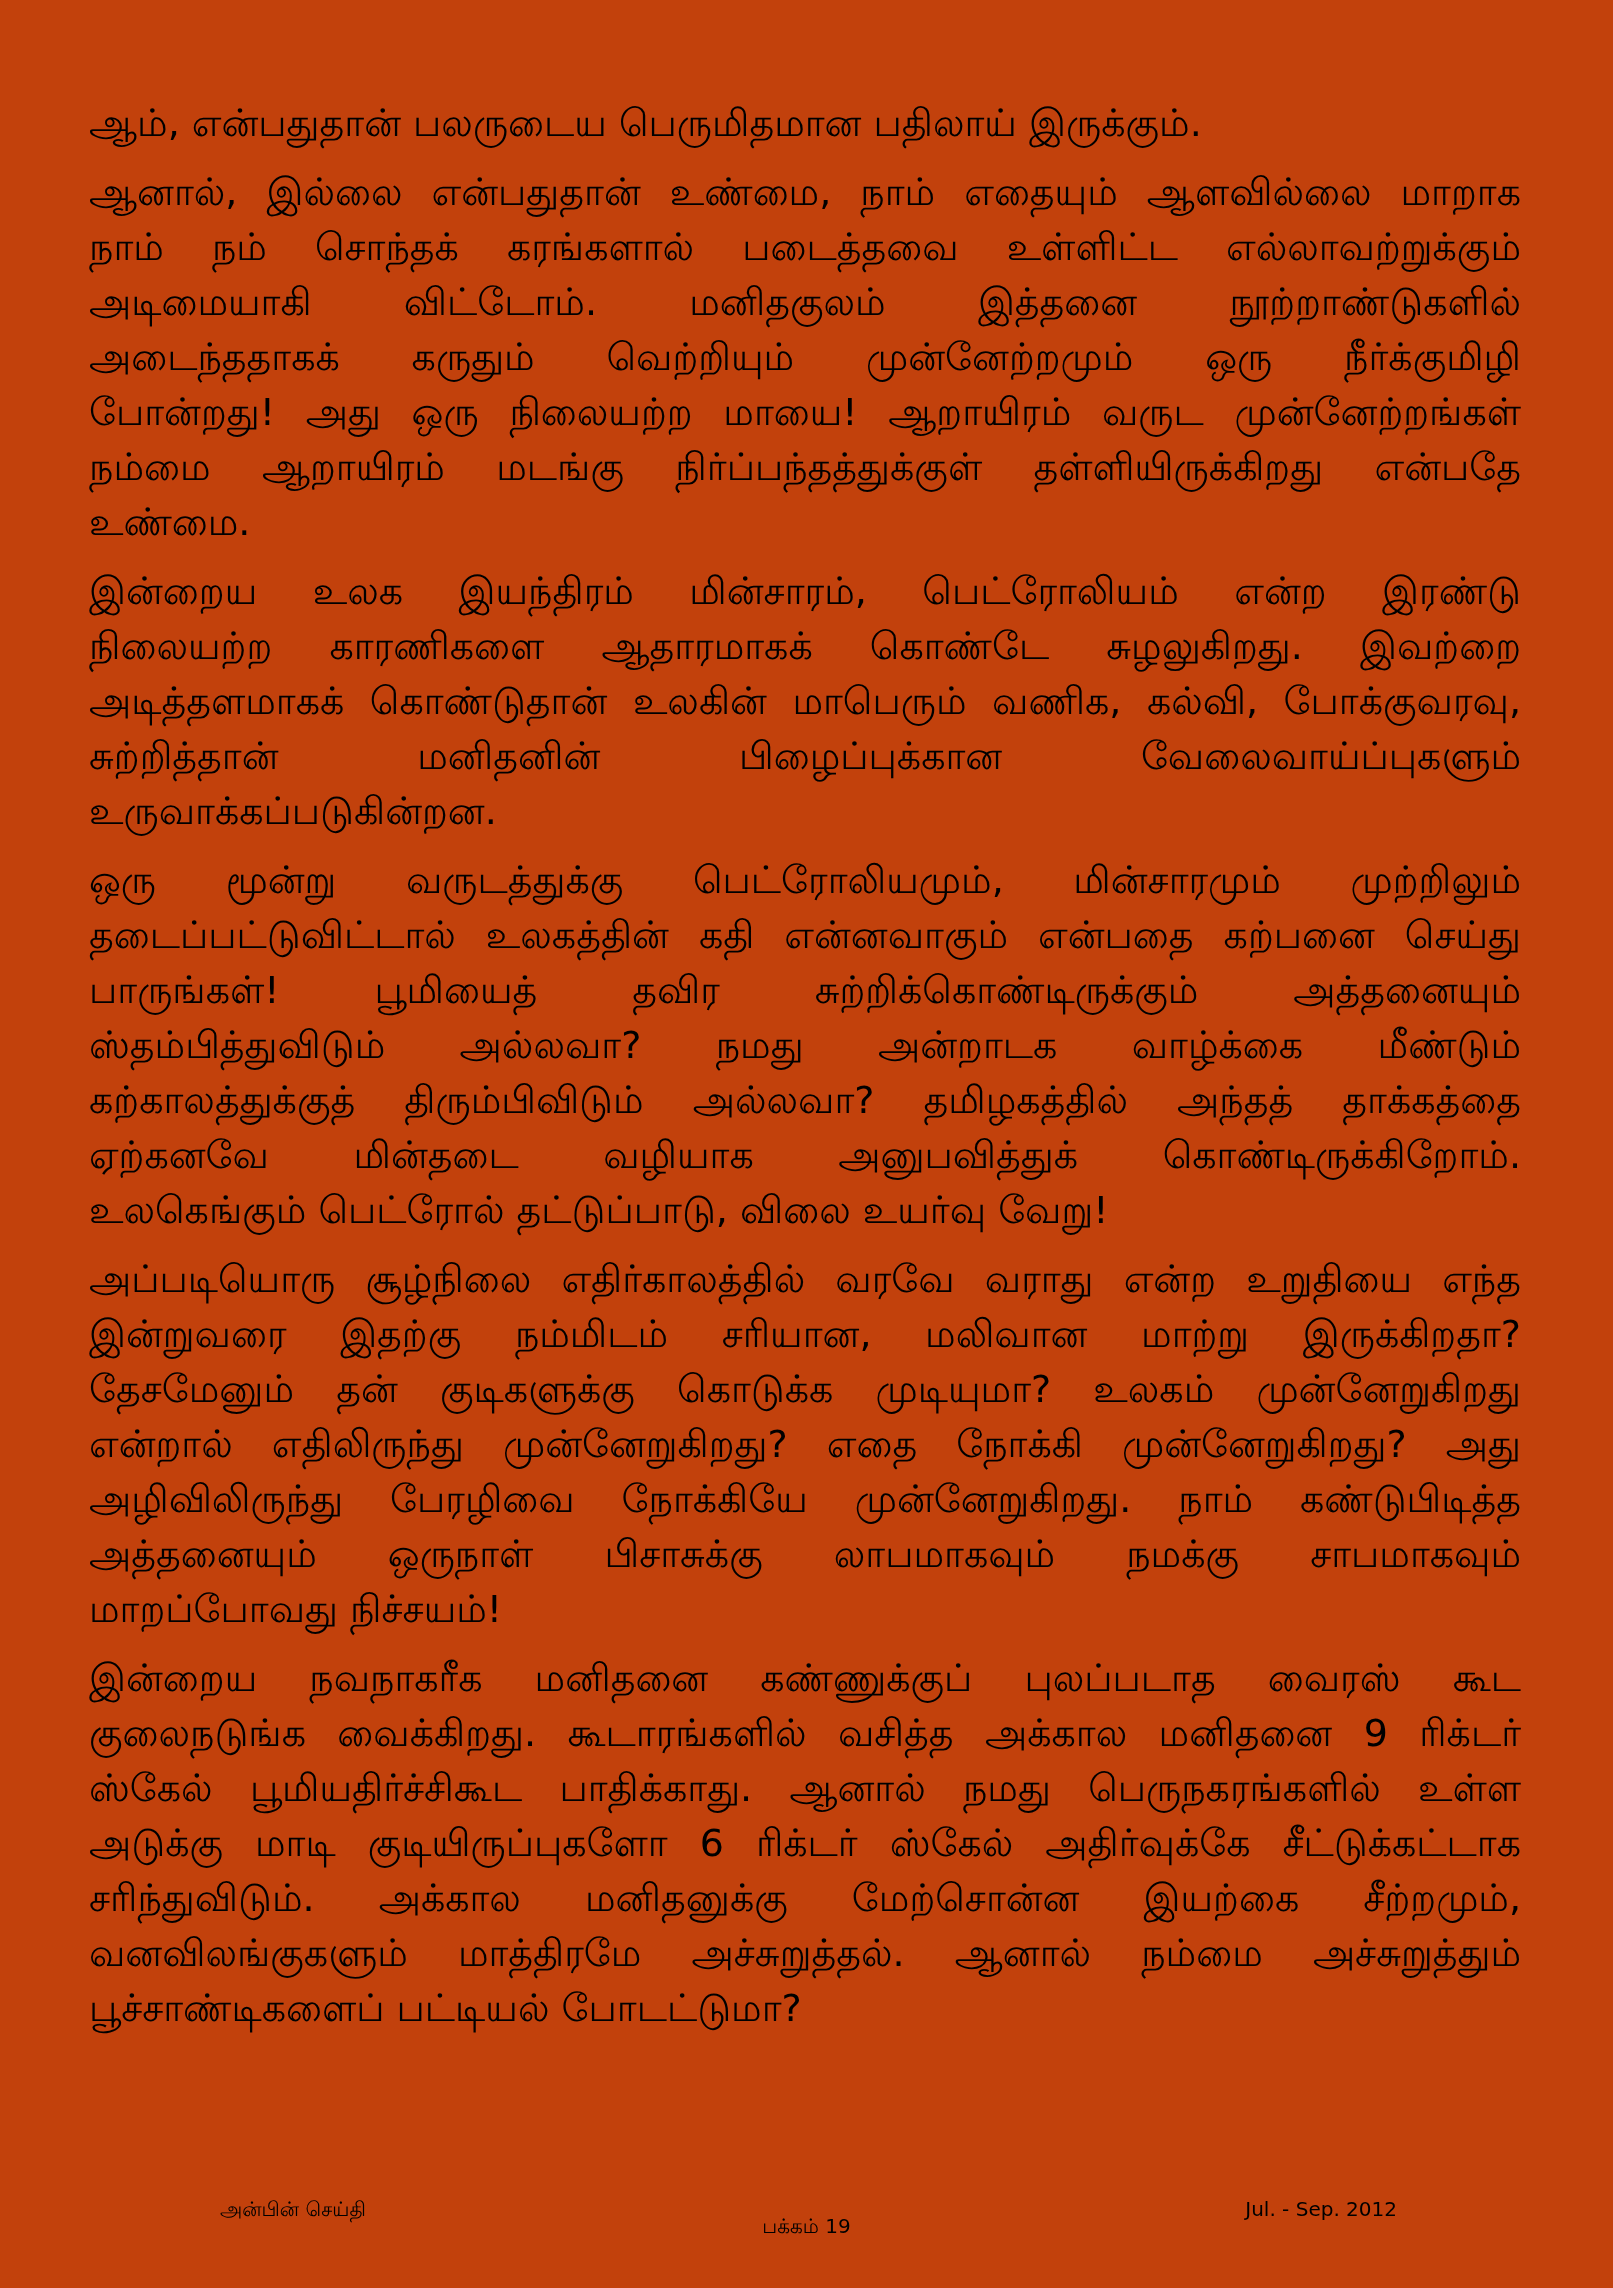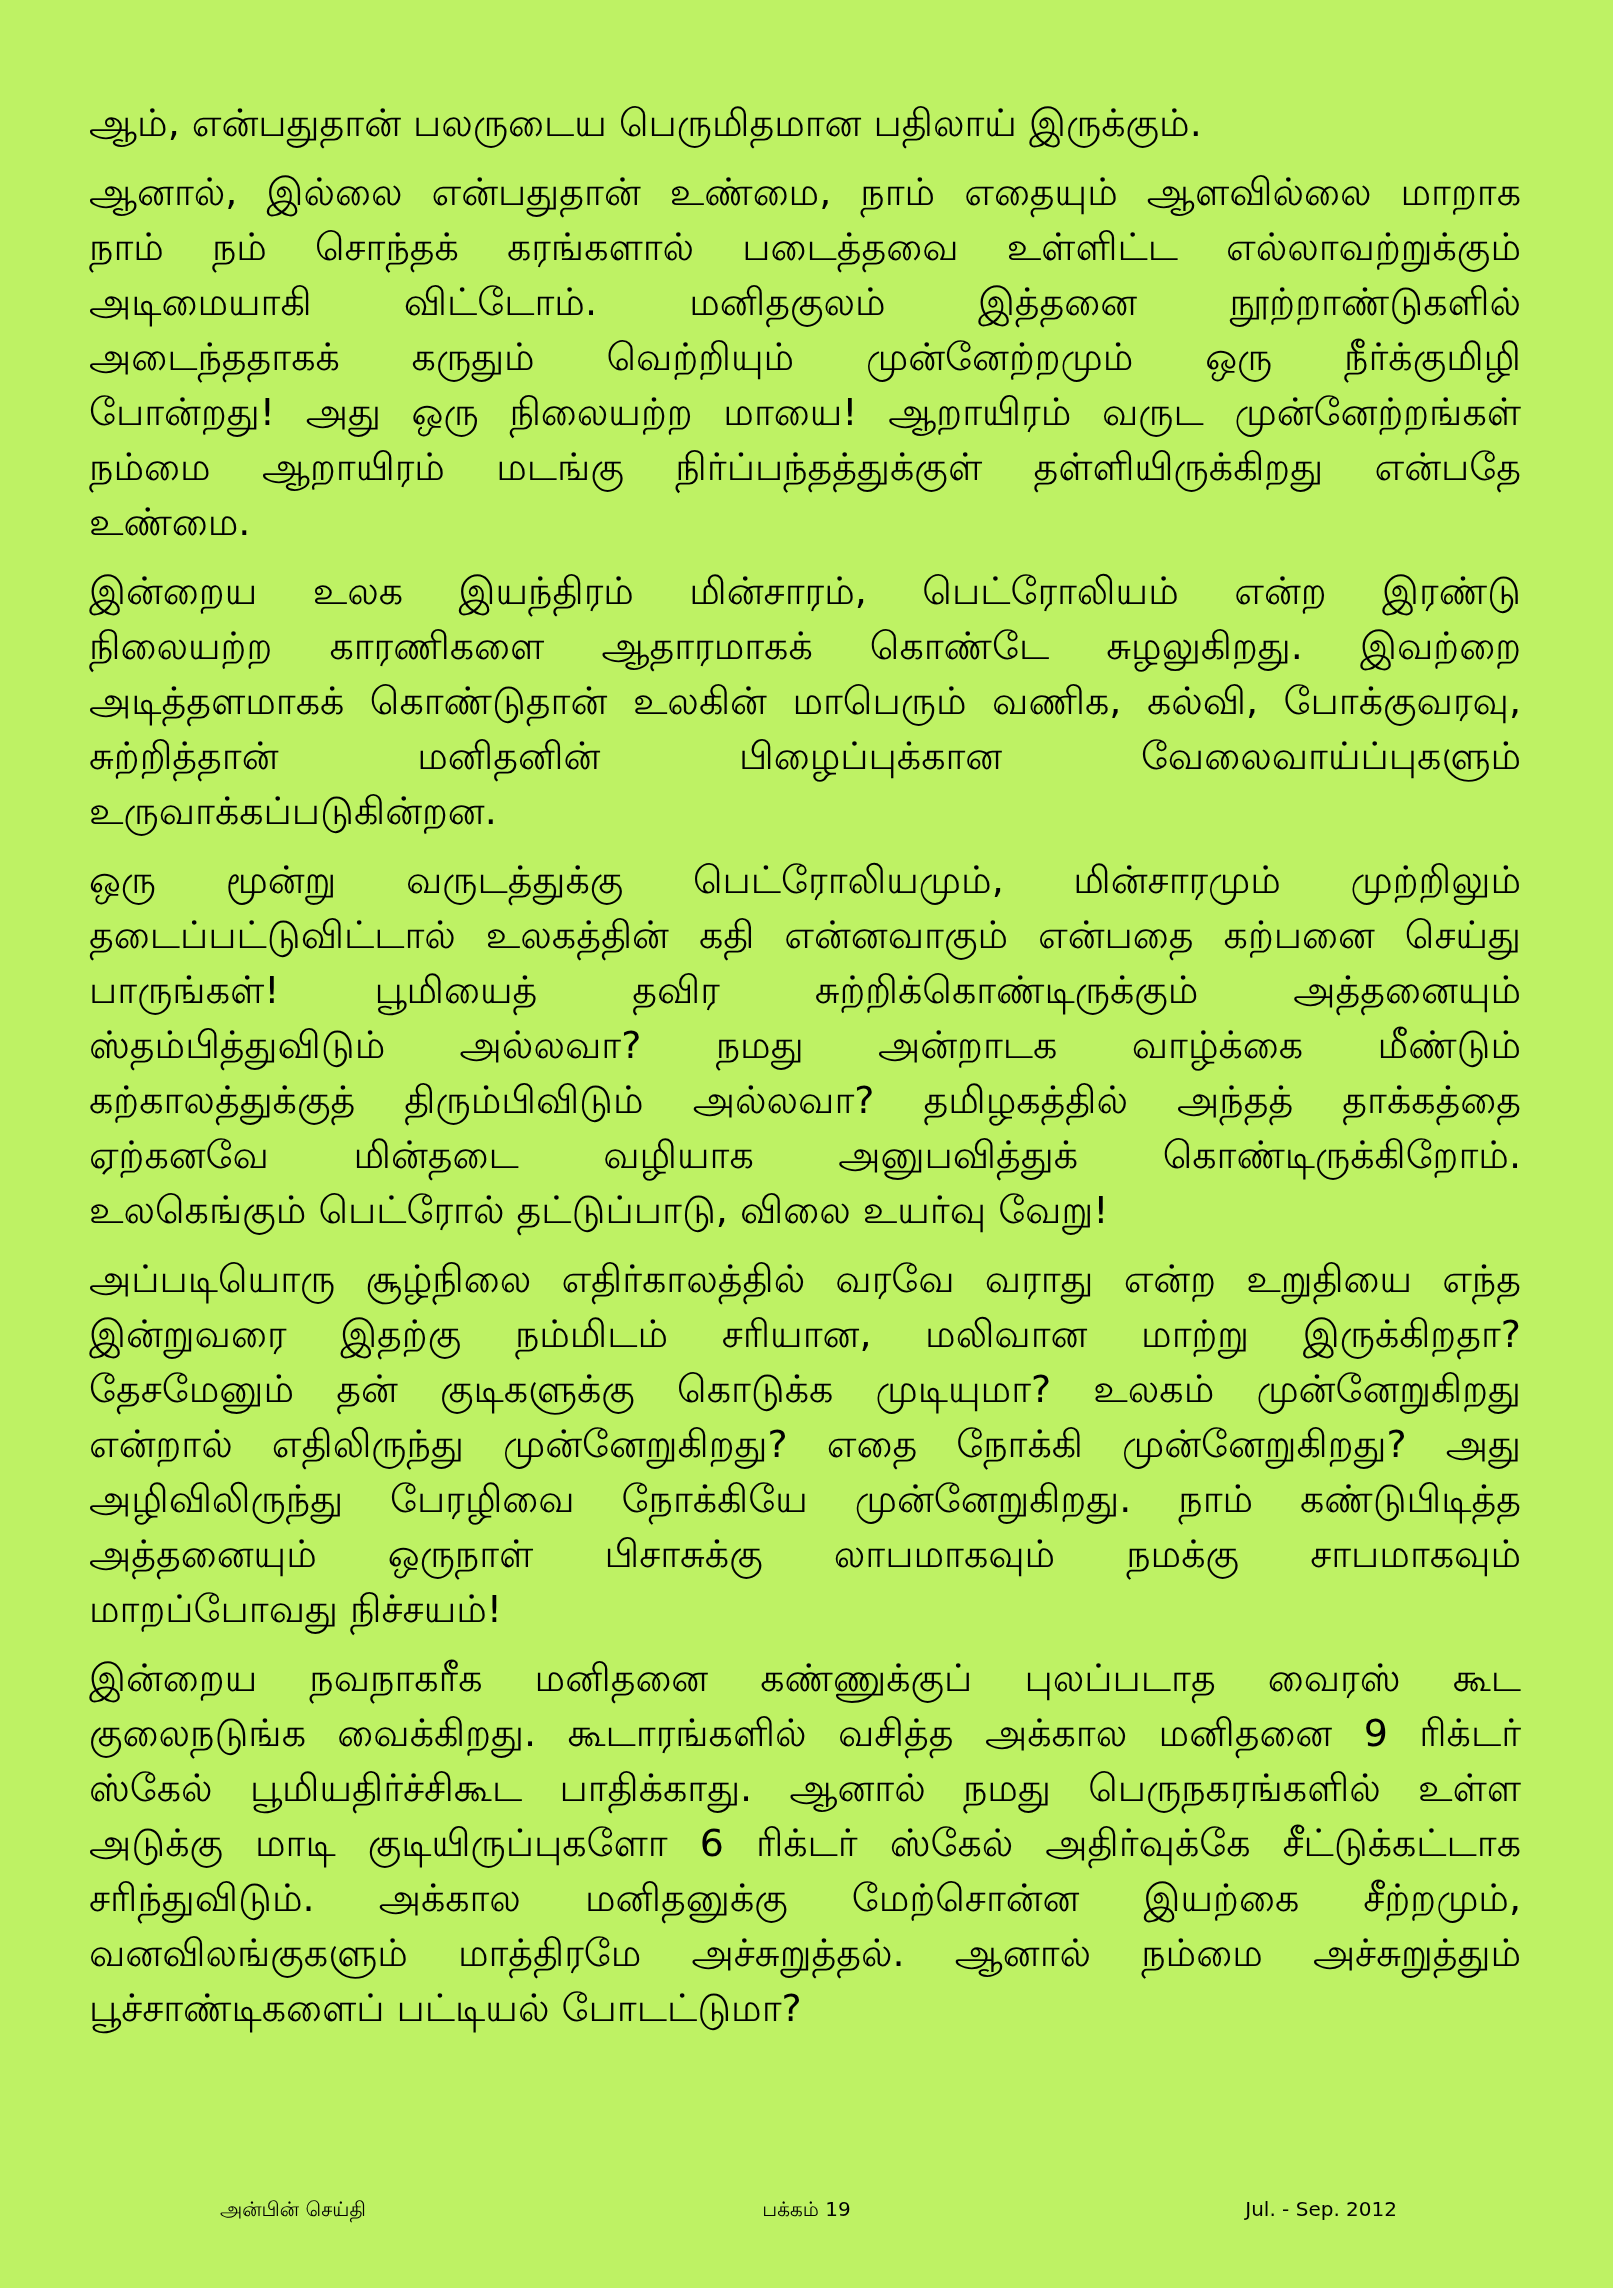--- a/index.html
+++ b/index.html
@@ -4,21 +4,21 @@
 <style>
   html, body {
     margin: 0;
     padding: 0;
     background: #ffffff;
   }
   .page {
     position: relative;
     width: 1613px;
     height: 2289px;
-    background: #bef264;
+    background: #c2410c;
     color: #000000;
     font-family: "DejaVu Sans", "Liberation Sans", sans-serif;
     overflow: hidden;
   }
   .content {
     position: absolute;
     left: 89px;
     right: 92px;
     top: 96px;
     font-size: 38px;
@@ -49,21 +49,21 @@
   .footer-title {
     position: absolute;
     left: 220px;
     top: 0;
     white-space: nowrap;
   }
   .footer-page {
     position: absolute;
     left: 50%;
     transform: translateX(-50%);
-    top: 0;
+    top: 17px;
     white-space: nowrap;
   }
   .footer-date {
     position: absolute;
     right: 216px;
     top: 0;
     white-space: nowrap;
   }
 </style>
 </head>

